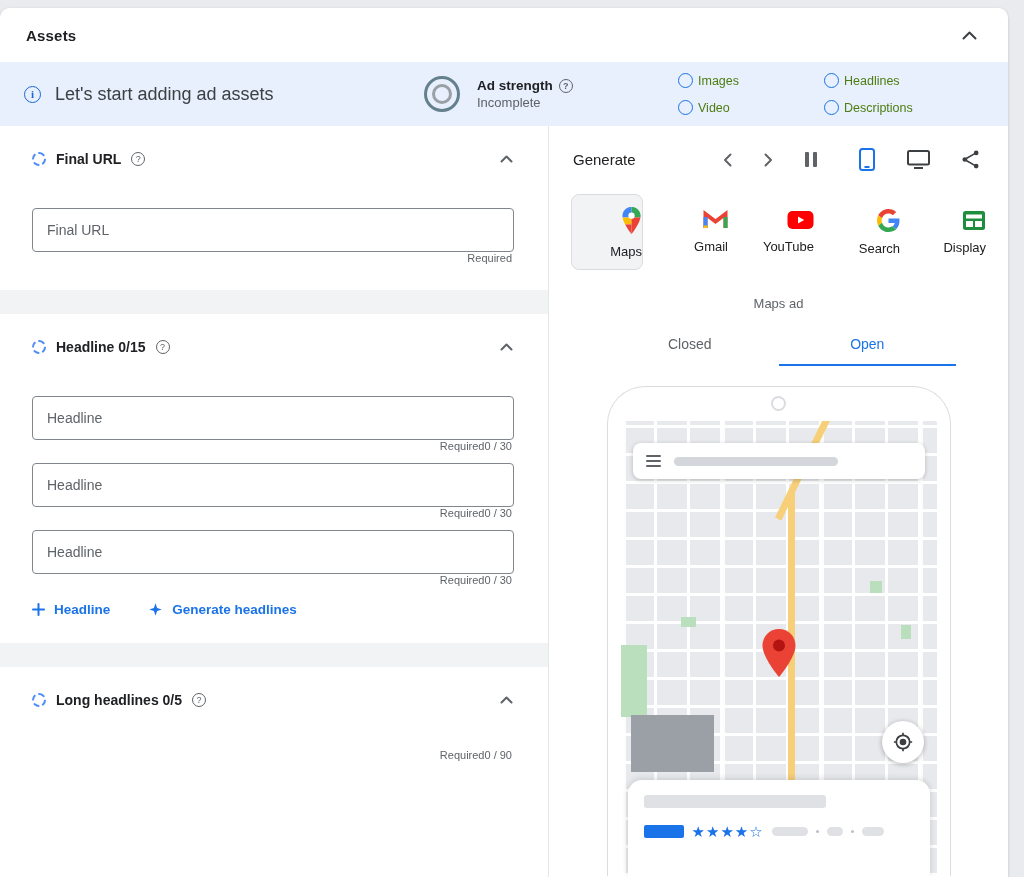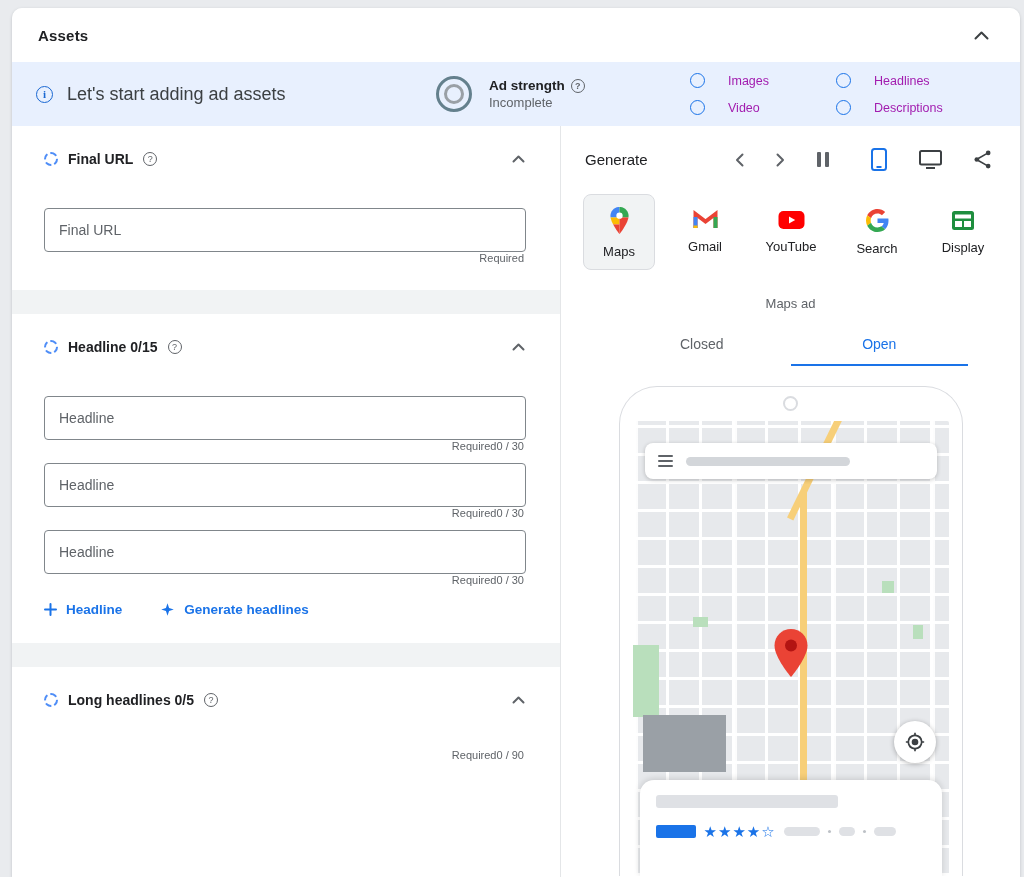--- a/index.html
+++ b/index.html
@@ -1,36 +1,36 @@
 <!DOCTYPE html>
 <html><head>
 <meta charset="utf-8">
 <style>
   *{box-sizing:border-box;margin:0;padding:0}
   html,body{width:1024px;height:877px;overflow:hidden}
   body{background:#e9ebee;font-family:"Liberation Sans","DejaVu Sans",sans-serif;color:#202124}
-  .card{position:absolute;left:12px;top:8px;width:1008px;height:869px;background:#f1f3f4;border-radius:10px 10px 0 0;overflow:hidden;box-shadow:0 1px 3px rgba(60,64,67,.25)}
+  .card{position:absolute;left:0;top:8px;width:1008px;height:869px;background:#f1f3f4;border-radius:10px 10px 0 0;overflow:hidden;box-shadow:0 1px 3px rgba(60,64,67,.25)}
 
   
   .assets-header{height:54px;background:#fff;display:flex;align-items:center;justify-content:space-between;padding:0 26px}
   .assets-title{font-size:15px;font-weight:bold;color:#202124;letter-spacing:.2px}
   .icon-btn{background:none;border:none;cursor:pointer;display:flex;align-items:center;justify-content:center;padding:5px}
 
   
   .banner{height:64px;background:#e8f0fe;display:flex;align-items:center;padding:0 24px}
   .banner-msg{display:flex;align-items:center;gap:14px;width:400px}
   .info-icon{width:17px;height:17px;border:1.5px solid #1967d2;border-radius:50%;color:#1967d2;font-size:11px;font-weight:bold;display:flex;align-items:center;justify-content:center;font-family:"Liberation Serif",serif;flex:none}
   .banner-text{font-size:18px;color:#3c4043}
   .strength{display:flex;align-items:center;gap:17px;width:242px}
   .gauge{width:36px;height:36px;border:3px solid #64808d;border-radius:50%;display:flex;align-items:center;justify-content:center;flex:none}
   .gauge-inner{width:20px;height:20px;border:3px solid #9aa0a6;border-radius:50%}
   .strength-label{font-size:13.5px;font-weight:bold;display:flex;gap:6px;align-items:center;color:#202124}
   .strength-status{font-size:13px;color:#5f6368;margin-top:2px}
   .checklist{display:grid;grid-template-rows:27px 27px;grid-template-columns:146px 150px;grid-auto-flow:column;align-items:center;margin-left:12px}
-  .check-item{display:flex;align-items:center;gap:23px;font-size:12.5px;color:#a21caf;cursor:pointer}
+  .check-item{display:flex;align-items:center;gap:5px;font-size:12.5px;color:#4d7c0f;cursor:pointer}
   .check-circle{width:15px;height:15px;border:1.5px solid #1a73e8;border-radius:50%;flex:none}
 
   
   .content{display:flex;height:751px;background:#f1f3f4}
   .left-col{width:548px;display:flex;flex-direction:column;gap:24px}
   .panel-section{background:#fff;padding:24px 28px 26px 32px}
   .panel-section.grow{flex:1}
   .right-col{flex:1;background:#fff;border-left:1px solid #e4e6e8;position:relative;overflow:hidden}
 
   .section-head{display:flex;align-items:center;gap:10px;margin-bottom:40px}
@@ -48,21 +48,21 @@
   .link-row{display:flex;align-items:center;gap:38px;margin-top:16px}
   .text-btn{display:flex;align-items:center;gap:9px;color:#1a73e8;font-size:13.5px;font-weight:bold;background:none;border:none;cursor:pointer;font-family:inherit}
 
   
   .preview-head{display:flex;align-items:center;padding:17px 24px 10px 24px}
   .preview-title{font-size:15px;color:#202124}
   .preview-controls{margin-left:auto;display:flex;align-items:center;gap:22px}
   .preview-controls .group-gap{margin-left:10px}
 
   .channels{display:flex;gap:14px;padding:8px 18px 12px 22px}
-  .channel{width:72px;height:76px;display:flex;flex-direction:column;align-items:center;justify-content:center;gap:9px;border-radius:8px;border:1px solid transparent;cursor:pointer;background:none;font-family:inherit}
+  .channel{width:72px;height:76px;display:flex;flex-direction:column;align-items:flex-end;justify-content:center;gap:9px;border-radius:8px;border:1px solid transparent;cursor:pointer;background:none;font-family:inherit}
   .channel.selected{background:#f1f3f4;border-color:#dadce0}
   .channel-label{font-size:13px;color:#202124}
 
   .ad-type{text-align:center;font-size:13px;color:#5f6368;padding:14px 0 16px}
 
   .state-tabs{display:flex;margin:0 52px}
   .state-tab{flex:1;text-align:center;font-size:14px;color:#5f6368;padding:9px 0 12px;border:none;background:none;border-bottom:2px solid transparent;cursor:pointer;font-family:inherit}
   .state-tab.selected{color:#1a73e8;border-bottom-color:#1a73e8}
 
   

